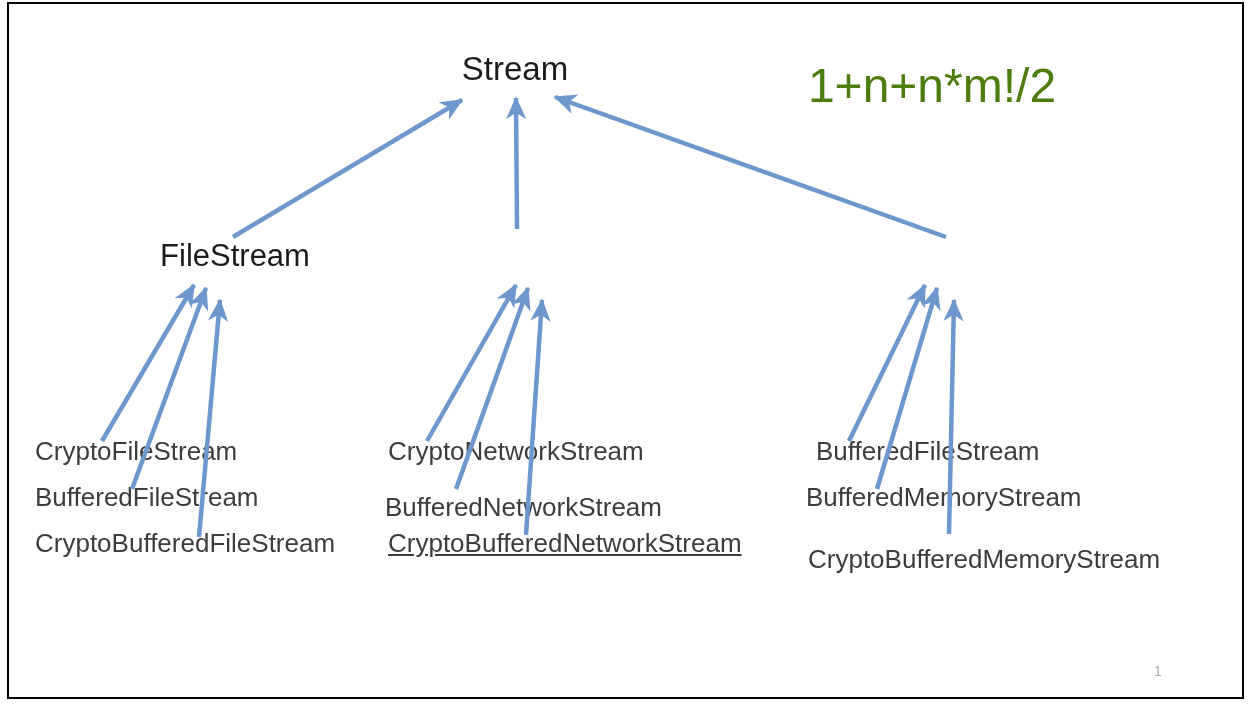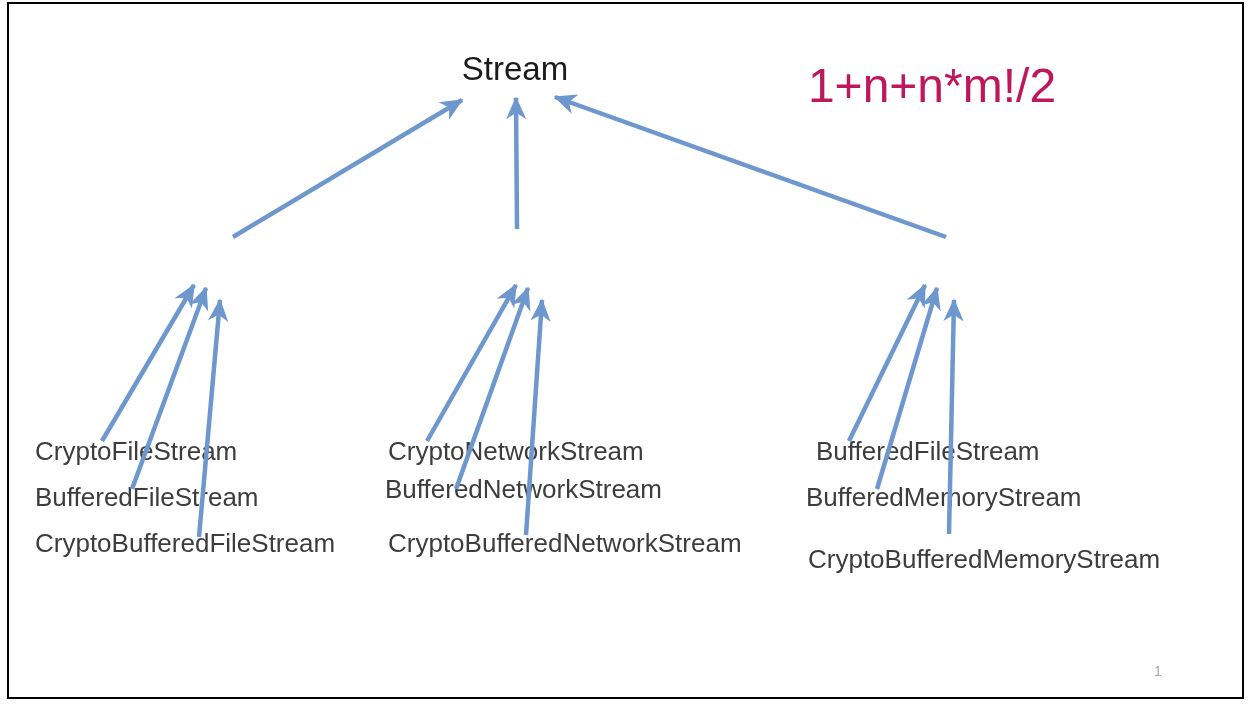--- a/index.html
+++ b/index.html
@@ -61,30 +61,31 @@
 </style>
 </head>
 <body>
 
 <div class="slide">
 
   <div class="frame"></div>
 
   <div class="node root centered" style="left:515px; top:52px;">Stream</div>
 
-  <div class="annotation" style="color: #be185d;">1+n+n*m!/2</div>
+  <div class="annotation" style="color: #4d7c0f;">1+n+n*m!/2</div>
 
+  <div class="node mid centered" style="left:235px; top:240px;">FileStream</div>
 
   <div class="node leaf" style="left:35px; top:438px;">CryptoFileStream</div>
   <div class="node leaf" style="left:35px; top:484px;">BufferedFileStream</div>
   <div class="node leaf" style="left:35px; top:530px;">CryptoBufferedFileStream</div>
 
   <div class="node leaf" style="left:388px; top:438px;">CryptoNetworkStream</div>
-  <div class="node leaf" style="left:385px; top:476px;">BufferedNetworkStream</div>
-  <div class="node leaf" style="left:388px; top:530px;">CryptoBufferedNetworkStream</div>
+  <div class="node leaf" style="left:385px; top:494px;">BufferedNetworkStream</div>
+  <div class="node leaf" style="left:388px; top:530px;text-decoration:underline;">CryptoBufferedNetworkStream</div>
 
   <div class="node leaf" style="left:816px; top:438px;">BufferedFileStream</div>
   <div class="node leaf" style="left:806px; top:484px;">BufferedMemoryStream</div>
   <div class="node leaf" style="left:808px; top:546px;">CryptoBufferedMemoryStream</div>
 
   <div class="page-number">1</div>
 
   <svg id="arrows" width="1252" height="706" viewBox="0 0 1252 706">
     <defs>
       <marker id="arrowhead" viewBox="0 0 10 9" refX="8.6" refY="4.5" markerWidth="5.5" markerHeight="5.5" orient="auto-start-reverse" markerUnits="strokeWidth">

